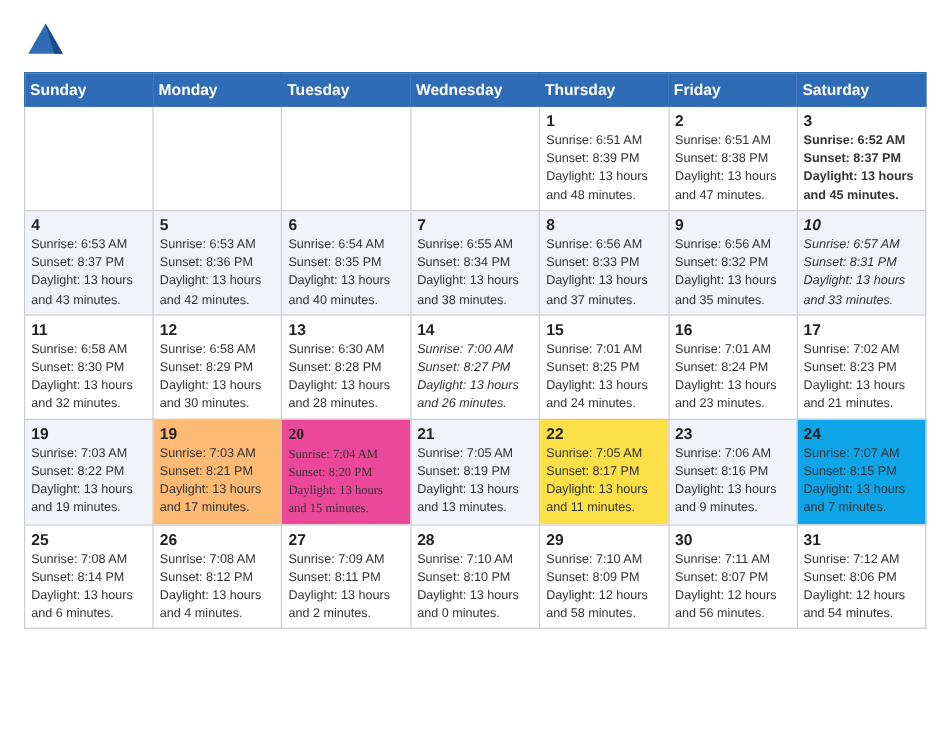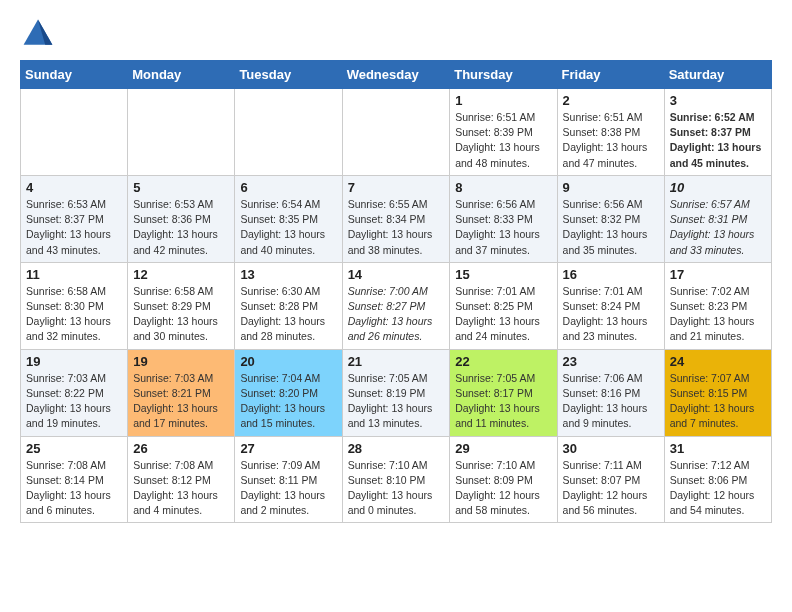--- a/index.html
+++ b/index.html
@@ -256,49 +256,49 @@
 Daylight: 13 hours
 and 19 minutes.</div>
         </td>
         <td style="background: #fdba74;">
           <span class="day-number">19</span>
           <div class="day-info" style="white-space: pre-line;">Sunrise: 7:03 AM
 Sunset: 8:21 PM
 Daylight: 13 hours
 and 17 minutes.</div>
         </td>
-        <td style="background: #7dd3fc;">
+        <td style="background: #ec4899; font-family: Liberation Serif, serif;">
           <span class="day-number">20</span>
           <div class="day-info" style="white-space: pre-line;">Sunrise: 7:04 AM
 Sunset: 8:20 PM
 Daylight: 13 hours
 and 15 minutes.</div>
         </td>
         <td style="background: rgb(240, 244, 249);">
           <span class="day-number">21</span>
           <div class="day-info" style="white-space: pre-line;">Sunrise: 7:05 AM
 Sunset: 8:19 PM
 Daylight: 13 hours
 and 13 minutes.</div>
         </td>
-        <td style="background: #bef264;">
+        <td style="background: #fde047;">
           <span class="day-number">22</span>
           <div class="day-info" style="white-space: pre-line;">Sunrise: 7:05 AM
 Sunset: 8:17 PM
 Daylight: 13 hours
 and 11 minutes.</div>
         </td>
         <td style="background: rgb(240, 244, 249);">
           <span class="day-number">23</span>
           <div class="day-info" style="white-space: pre-line;">Sunrise: 7:06 AM
 Sunset: 8:16 PM
 Daylight: 13 hours
 and 9 minutes.</div>
         </td>
-        <td style="background: #eab308;">
+        <td style="background: #0ea5e9;">
           <span class="day-number">24</span>
           <div class="day-info" style="white-space: pre-line;">Sunrise: 7:07 AM
 Sunset: 8:15 PM
 Daylight: 13 hours
 and 7 minutes.</div>
         </td>
       </tr>
       <tr>
         <td>
           <span class="day-number">25</span>

